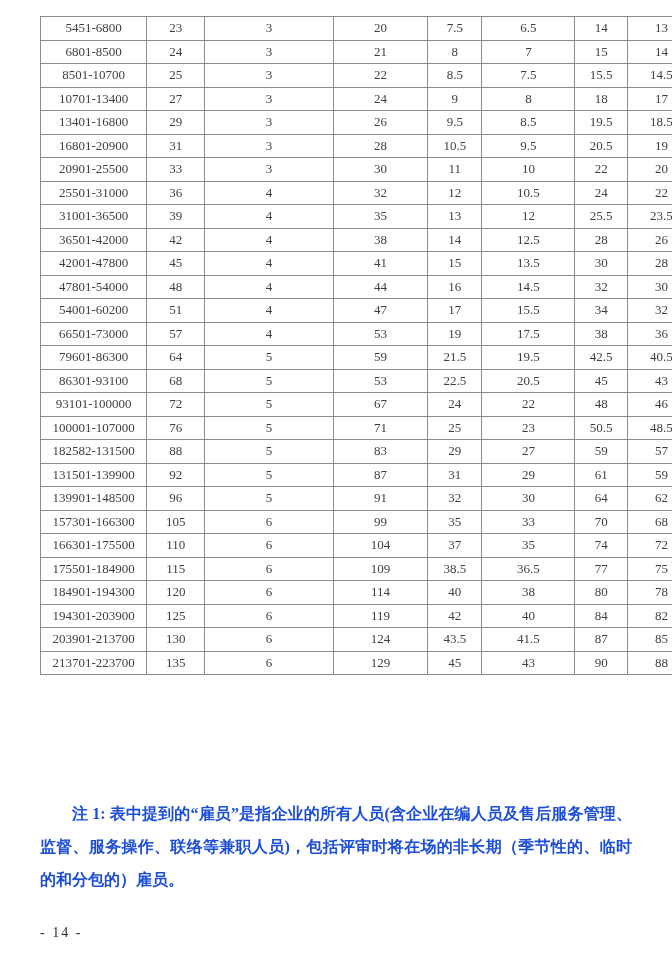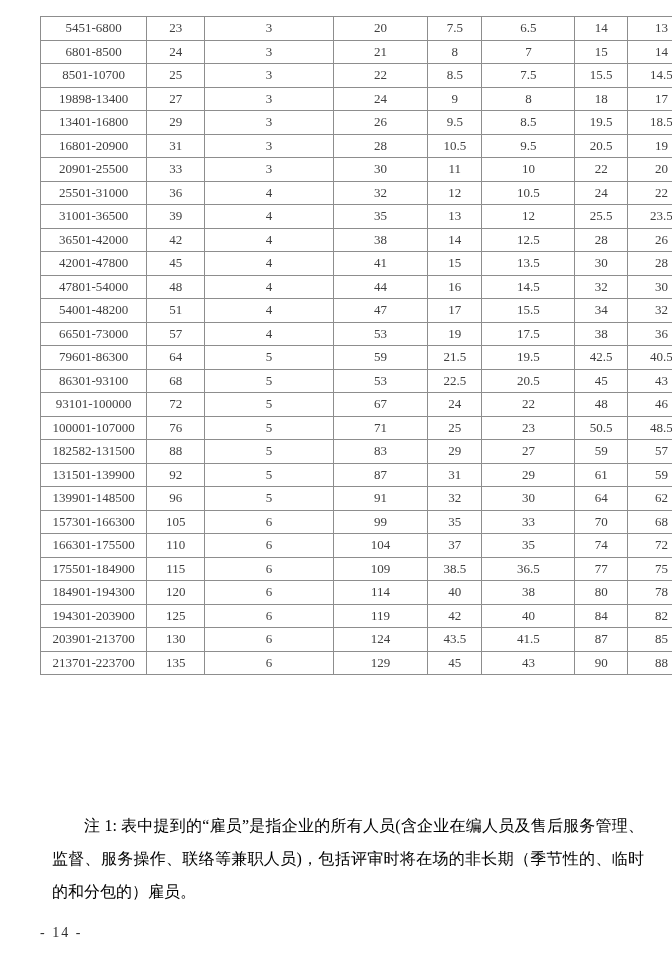--- a/index.html
+++ b/index.html
@@ -32,24 +32,24 @@
     font-size: 13px;
     color: #3f3f3f;
     white-space: nowrap;
     overflow: hidden;
   }
   .note {
     position: absolute;
     left: 40px;
     top: 797px;
     width: 592px;
-    margin: 12px;
+    margin: 0;
     font-size: 16px;
-    font-weight: normal;
-    color: #000000;
+    font-weight: bold;
+    color: #1d4ed8;
     line-height: 33px;
     text-indent: 2em;
     text-align: justify;
     font-family: "Liberation Serif", "DejaVu Serif", serif;
   }
   .page-num {
     position: absolute;
     left: 40px;
     top: 925px;
     font-size: 14px;
@@ -99,21 +99,21 @@
           <td>8501-10700</td>
           <td>25</td>
           <td>3</td>
           <td>22</td>
           <td>8.5</td>
           <td>7.5</td>
           <td>15.5</td>
           <td>14.5</td>
         </tr>
         <tr>
-          <td>19898-13400</td>
+          <td>10701-13400</td>
           <td>27</td>
           <td>3</td>
           <td>24</td>
           <td>9</td>
           <td>8</td>
           <td>18</td>
           <td>17</td>
         </tr>
         <tr>
           <td>13401-16800</td>
@@ -189,21 +189,21 @@
           <td>47801-54000</td>
           <td>48</td>
           <td>4</td>
           <td>44</td>
           <td>16</td>
           <td>14.5</td>
           <td>32</td>
           <td>30</td>
         </tr>
         <tr>
-          <td>54001-48200</td>
+          <td>54001-60200</td>
           <td>51</td>
           <td>4</td>
           <td>47</td>
           <td>17</td>
           <td>15.5</td>
           <td>34</td>
           <td>32</td>
         </tr>
         <tr>
           <td>66501-73000</td>

